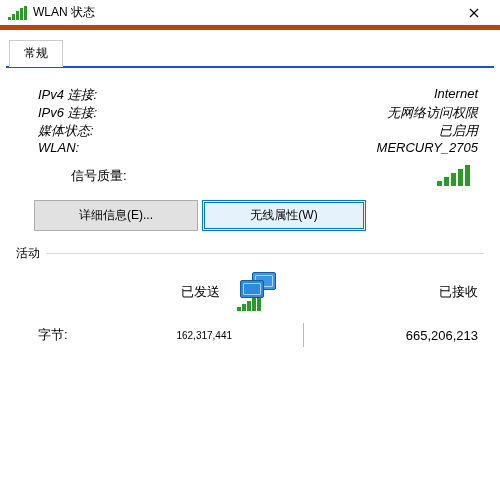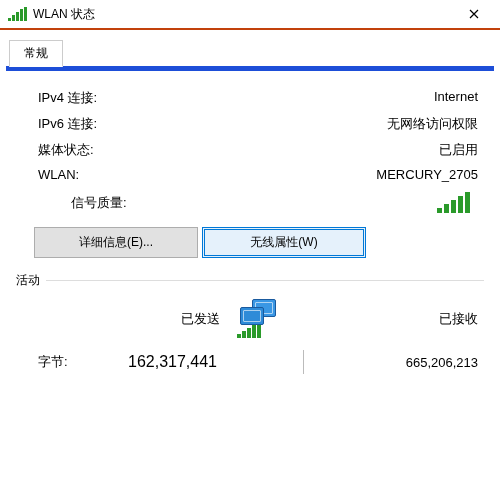--- a/index.html
+++ b/index.html
@@ -8,21 +8,21 @@
     font-family: "Microsoft YaHei", "Segoe UI", Tahoma, sans-serif;
     font-size: 12px;
     background: #fff;
     width: 500px;
     height: 501px;
     overflow: hidden;
     color: #000;
   }
   .titlebar {
     height: 30px;
-    border-bottom: 2px solid #c2410c;
+    border-bottom: 5px solid #c2410c;
     display: flex;
     align-items: center;
     padding: 0 4px 0 8px;
   }
   .titlebar .title {
     flex: 1;
     font-size: 12px;
     margin-left: 6px;
   }
   .titlebar .close {
@@ -58,21 +58,21 @@
   .signal-near span { width:4px; }
   .signal-near { height:15px; gap:1px; }
   .signal-near .b1{height:4px;}
   .signal-near .b2{height:7px;}
   .signal-near .b3{height:10px;}
   .signal-near .b4{height:13px;}
   .signal-near .b5{height:15px;}
 
   .tabstrip {
     margin: 10px 6px 0 6px;
-    border-bottom: 5px solid #1d4ed8;
+    border-bottom: 2px solid #1d4ed8;
     display: flex;
     align-items: flex-end;
     text-align: center;
   }
   .tab {
     border: 1px solid #ccc;
     border-bottom: 1px solid #fff;
     margin-bottom: -1px;
     background: #fff;
     padding: 4px 14px;
@@ -98,21 +98,22 @@
   }
   .group-header .rule {
     flex: 1;
     height: 1px;
     background: #ddd;
   }
   .kv {
     display: flex;
     justify-content: space-between;
     padding: 0 6px 0 22px;
-    margin: 8px 0;
+    margin: 0 0;
+    font-style: italic;
   }
   .kv .k, .kv .v { font-size: 13px; }
 
   .signal-row {
     display: flex;
     align-items: center;
     padding: 0 6px 0 22px;
     margin: 10px 0 14px 0;
   }
   .signal-row .k { font-size: 13px; margin-right: 8px; margin-left: 33px; }
@@ -160,21 +161,21 @@
   .moni.front { top:8px; left:2px; }
   .moni::after{content:"";position:absolute;inset:2px;border:1px solid rgba(255,255,255,.6);border-radius:1px;}
 
   .bytes-row {
     display: grid;
     grid-template-columns: 90px 1fr auto 1fr;
     align-items: center;
     padding: 0 6px 0 22px;
   }
   .bytes-row .lbl { font-size:13px; }
-  .bytes-row .sentv { text-align:left; font-size:16px; padding-right:22px;}
+  .bytes-row .sentv { text-align:center; font-size:10px; padding-right:22px;}
   .bytes-row .div { width:1px; height:24px; background:#bbb; margin:0 auto;}
   .bytes-row .recvv { text-align:right; font-size:13px;}
 </style>
 </head>
 <body>
 
 <div class="titlebar">
   <span class="signal-icon">
     <span class="b1"></span>
       <span class="b2"></span>

